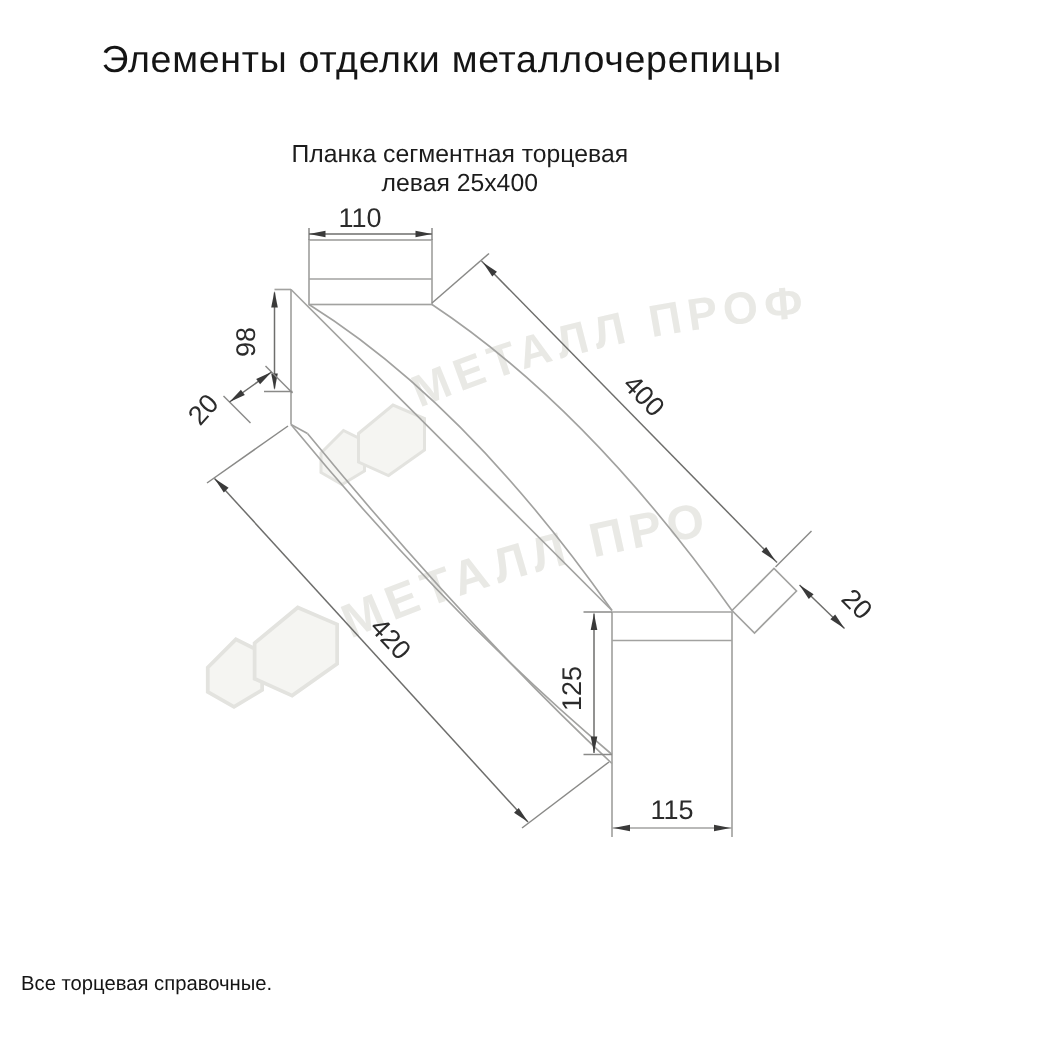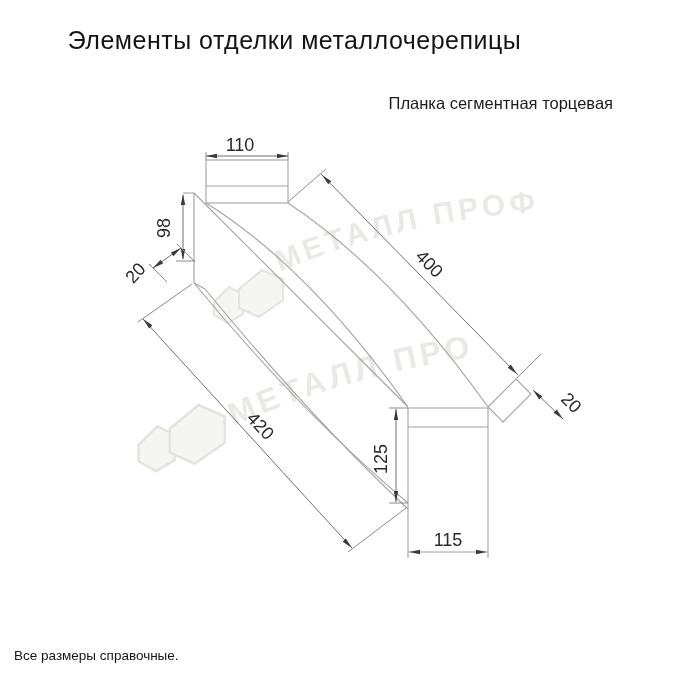--- a/index.html
+++ b/index.html
@@ -6,21 +6,21 @@
   body{
     width:700px;height:700px;background:#ffffff;position:relative;overflow:hidden;
     font-family:"Liberation Sans", sans-serif;
   }
   .abs{position:absolute;}
   #title{
     left:0;top:26px;width:589px;text-align:center;
     font-size:25px;color:#151515;letter-spacing:0.5px;
   }
   #subtitle{
-    left:0;top:94px;width:613px;text-align:right;
+    left:0;top:94px;width:613px;text-align:center;
     font-size:16.5px;line-height:19px;color:#1c1c1c;
   }
   #notes{
     left:14px;top:646px;width:600px;text-align:left;
     font-size:13.5px;line-height:20px;color:#151515;
   }
   svg text.dim{
     font-family:"Liberation Sans", sans-serif;
     font-size:18px;fill:#2b2b2b;
   }
@@ -34,20 +34,21 @@
   }
   svg .wm-logo{stroke:#e3e3df;fill:#f5f5f2;stroke-width:2;}
 </style>
 </head>
 <body>
 
 <div class="abs" id="title">Элементы отделки металлочерепицы</div>
 
 <div class="abs" id="subtitle">
   <div>Планка сегментная торцевая</div>
+  <div>левая 25х400</div>
 </div>
 
 <svg class="abs" style="left:0;top:0" width="700" height="700" viewBox="0 0 700 700">
 
   <defs>
     <path id="wmpath1" d="M280,272 Q400,220 548,211"></path>
     <path id="wmpath2" d="M234,426 Q345,376 478,356"></path>
   </defs>
 
   <g transform="translate(212,266)">
@@ -152,14 +153,14 @@
 
   <g>
     <line class="dimline" x1="533" y1="390" x2="563" y2="419"></line>
     <polygon class="arrow" points="533,390 542.4,396.2 539.2,399.4"></polygon>
     <polygon class="arrow" points="563,419 556.8,409.6 553.6,412.8"></polygon>
     <text class="dim" transform="translate(567,407) rotate(45)" text-anchor="middle">20</text>
   </g>
 </svg>
 
 <div class="abs" id="notes">
-  <div>Все размеры справочные.</div>
+  <div>Все торцевая справочные.</div>
 </div>
 
 </body></html>

